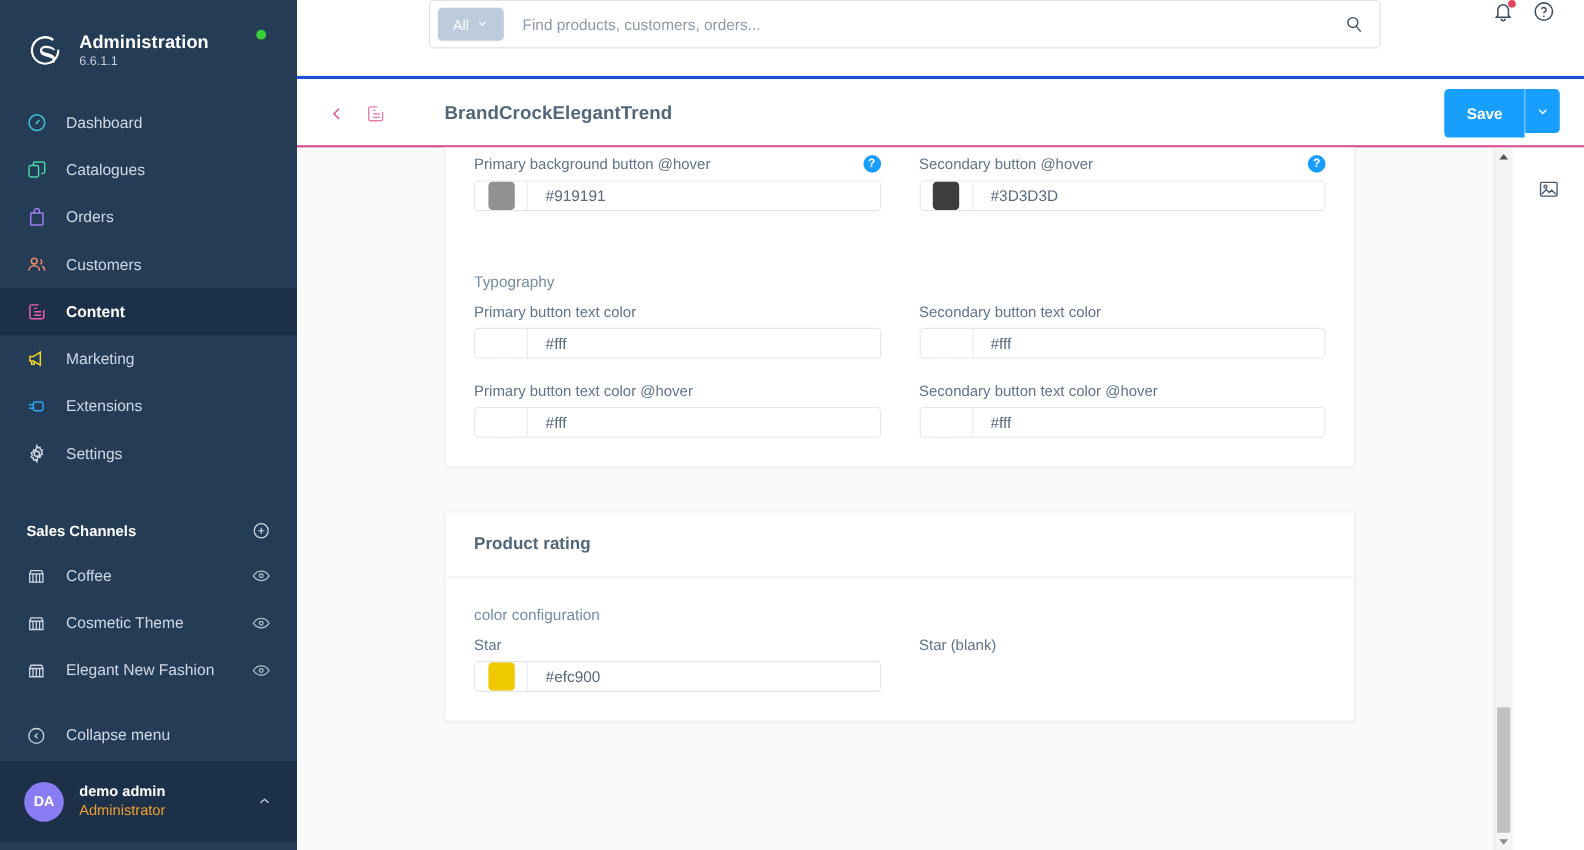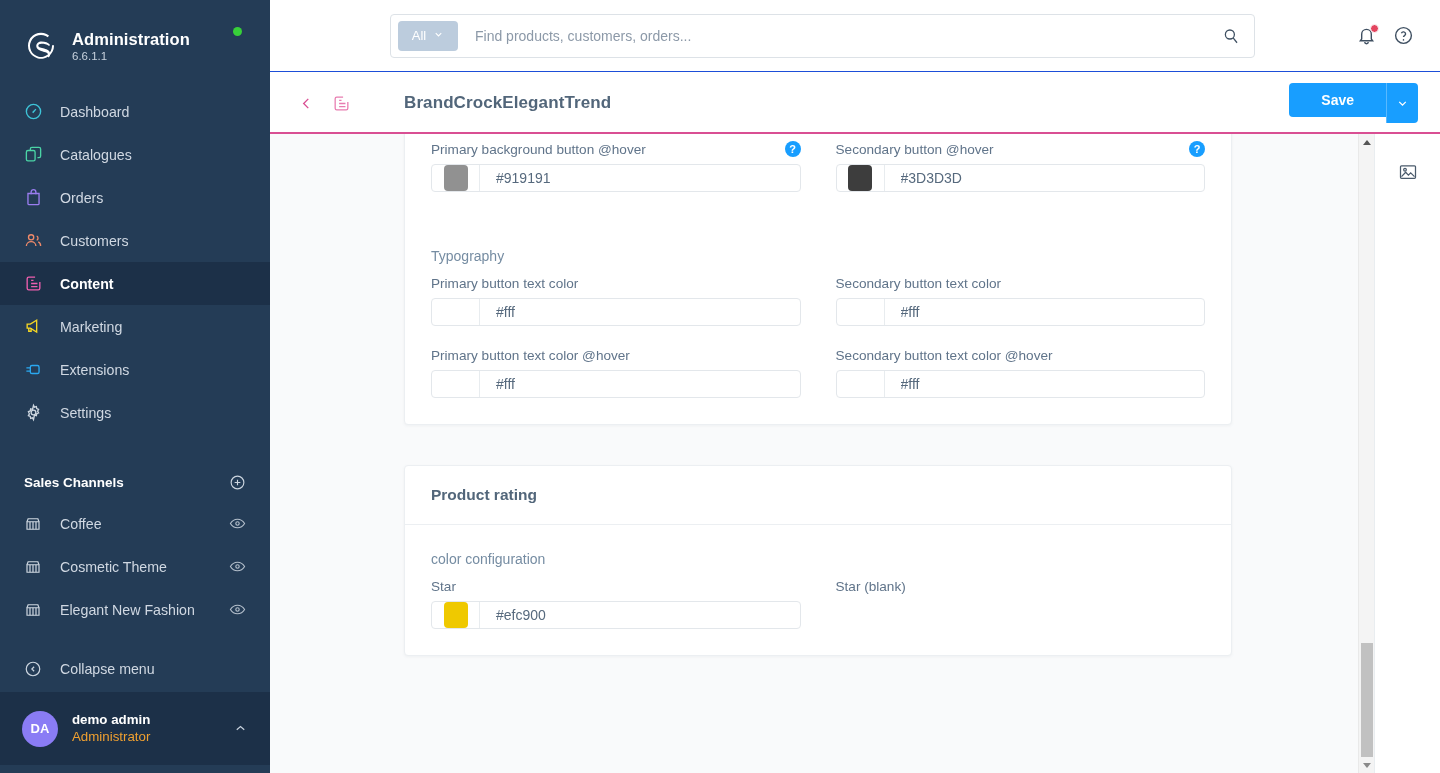--- a/index.html
+++ b/index.html
@@ -93,22 +93,22 @@
 
   
   .main {
     flex: 1; height: 773px; display: flex; flex-direction: column;
     background: #f9fafb; position: relative; min-width: 0;
   }
 
   
   .topbar {
     height: 72px; background: #fff; flex: 0 0 72px;
-    display: flex; align-items: center;
-    border-bottom: 1px solid #1d4ed8;
+    display: flex; align-items: flex-start;
+    border-bottom: 3px solid #1d4ed8;
     padding-left: 120px; padding-right: 22px;
     position: relative;
   }
   .search-wrap {
     width: 865px; height: 44px;
     border: 1px solid #dde2e7; border-radius: 4px;
     background: #fff; display: flex; align-items: center;
     padding: 0 8px 0 7px;
   }
   .search-scope {
@@ -143,21 +143,21 @@
   }
   .ph-back { color: #d94f93; display: flex; cursor: pointer; padding: 4px; }
   .ph-module { color: #e87cb0; display: flex; cursor: pointer; padding: 4px; margin-left: 9px; }
   .ph-title {
     margin-left: 49px; font-size: 17px; font-weight: bold; color: #52667a;
     letter-spacing: .1px;
   }
   .ph-actions { margin-left: auto; display: flex; align-items: stretch; }
   .btn-save {
     background: #189eff; color: #fff;
-    border: none; height: 34px; padding: 0 32px;
+    border: none; height: 44px; padding: 0 20px;
     font-size: 14px; font-weight: bold; cursor: pointer;
     border-radius: 4px 0 0 4px;
     font-family: "Liberation Sans", sans-serif;
   }
   .btn-save-caret {
     background: #189eff; color: #fff; width: 32px; height: 40px;
     display: flex; align-items: center; justify-content: center;
     cursor: pointer; border-radius: 0 4px 4px 0;
     border-left: 1px solid #59b9ff;
   }

